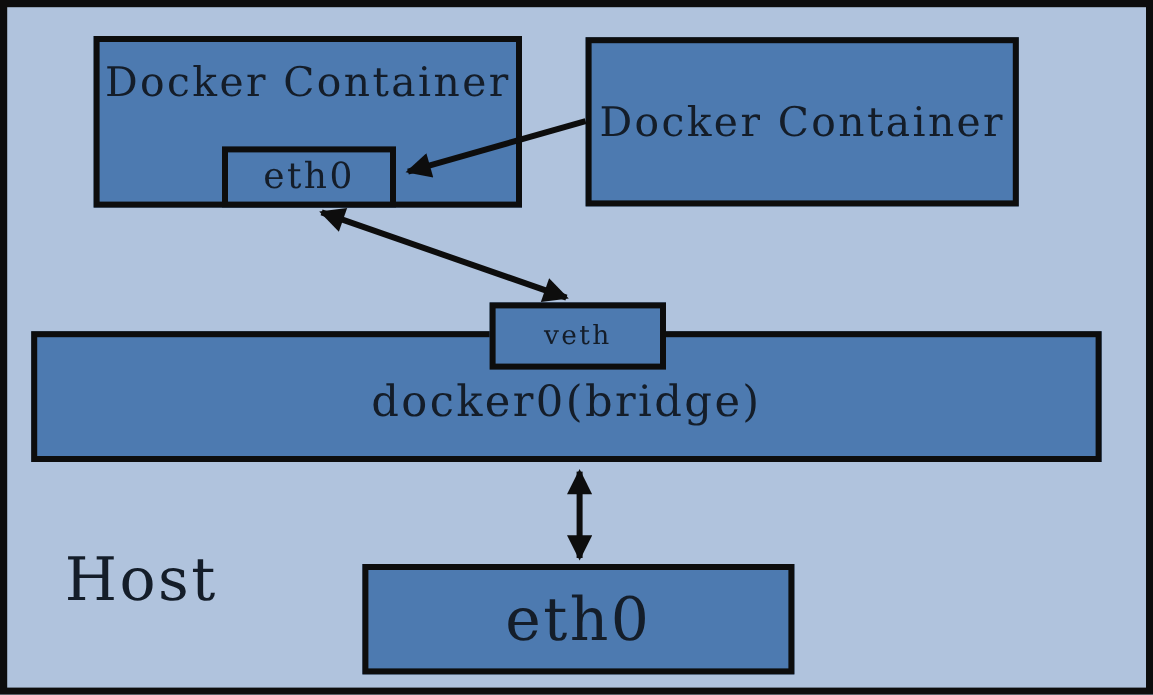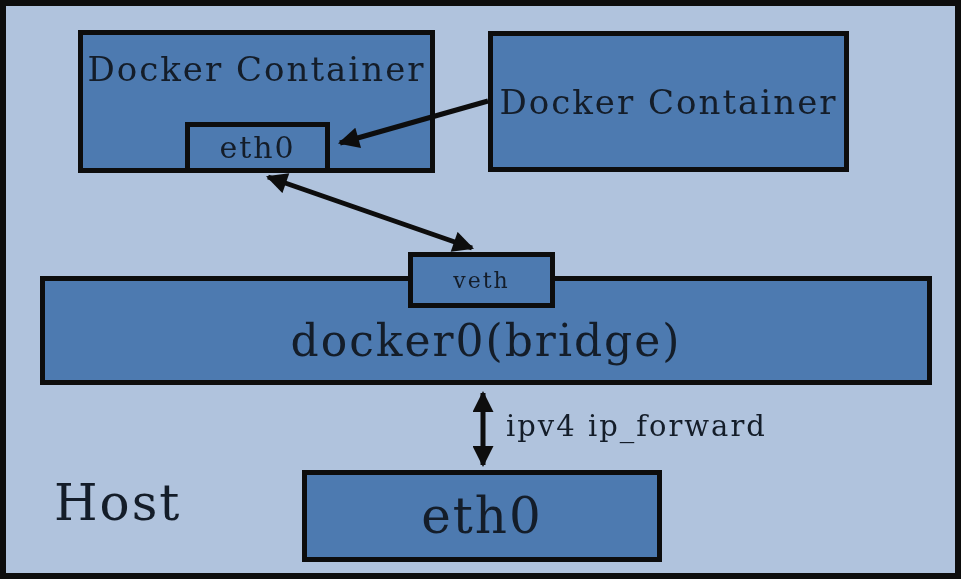--- a/index.html
+++ b/index.html
@@ -32,39 +32,39 @@
   }
   .container2 {
     left: 482px; top: 25px; width: 361px; height: 141px;
     font-size: 34px; z-index: 1;
   }
   .eth0a {
     left: 179px; top: 116px; width: 145px; height: 51px;
     font-size: 30px; z-index: 2;
   }
   .bridge {
-    left: 34px; top: 270px; width: 892px; height: 109px;
+    left: 20px; top: 270px; width: 892px; height: 109px;
     align-items: flex-start; padding-top: 34px;
-    font-size: 44px; z-index: 1;
+    font-size: 36px; z-index: 1;
   }
   .veth {
     left: 402px; top: 246px; width: 147px; height: 56px;
     font-size: 22px; z-index: 2;
   }
   .eth0b {
     left: 296px; top: 464px; width: 360px; height: 92px;
     font-size: 50px; z-index: 1;
   }
   .floating-label {
     position: absolute;
     letter-spacing: 2px;
     white-space: nowrap;
     z-index: 2;
   }
-  .host-label { left: 48px; top: 468px; font-size: 50px; }
+  .host-label { left: 48px; top: 448px; font-size: 50px; }
   .ipforward-label { left: 500px; top: 403px; font-size: 29px; }
   .arrow-layer {
     position: absolute;
     left: 0; top: 0;
     width: 949px; height: 567px;
     z-index: 3;
     pointer-events: none;
   }
   .arrow-layer line {
     stroke: var(--border, #0d0d0d);
@@ -106,15 +106,14 @@
   <div class="box veth">
     <span>veth</span>
   </div>
 
   <div class="box eth0b">
     <span>eth0</span>
   </div>
 
   <div class="floating-label host-label">Host</div>
 
-  <div class="floating-label ipforward-label">ipv4 ip_forward</div>
 
 </div>
 
 </body></html>

